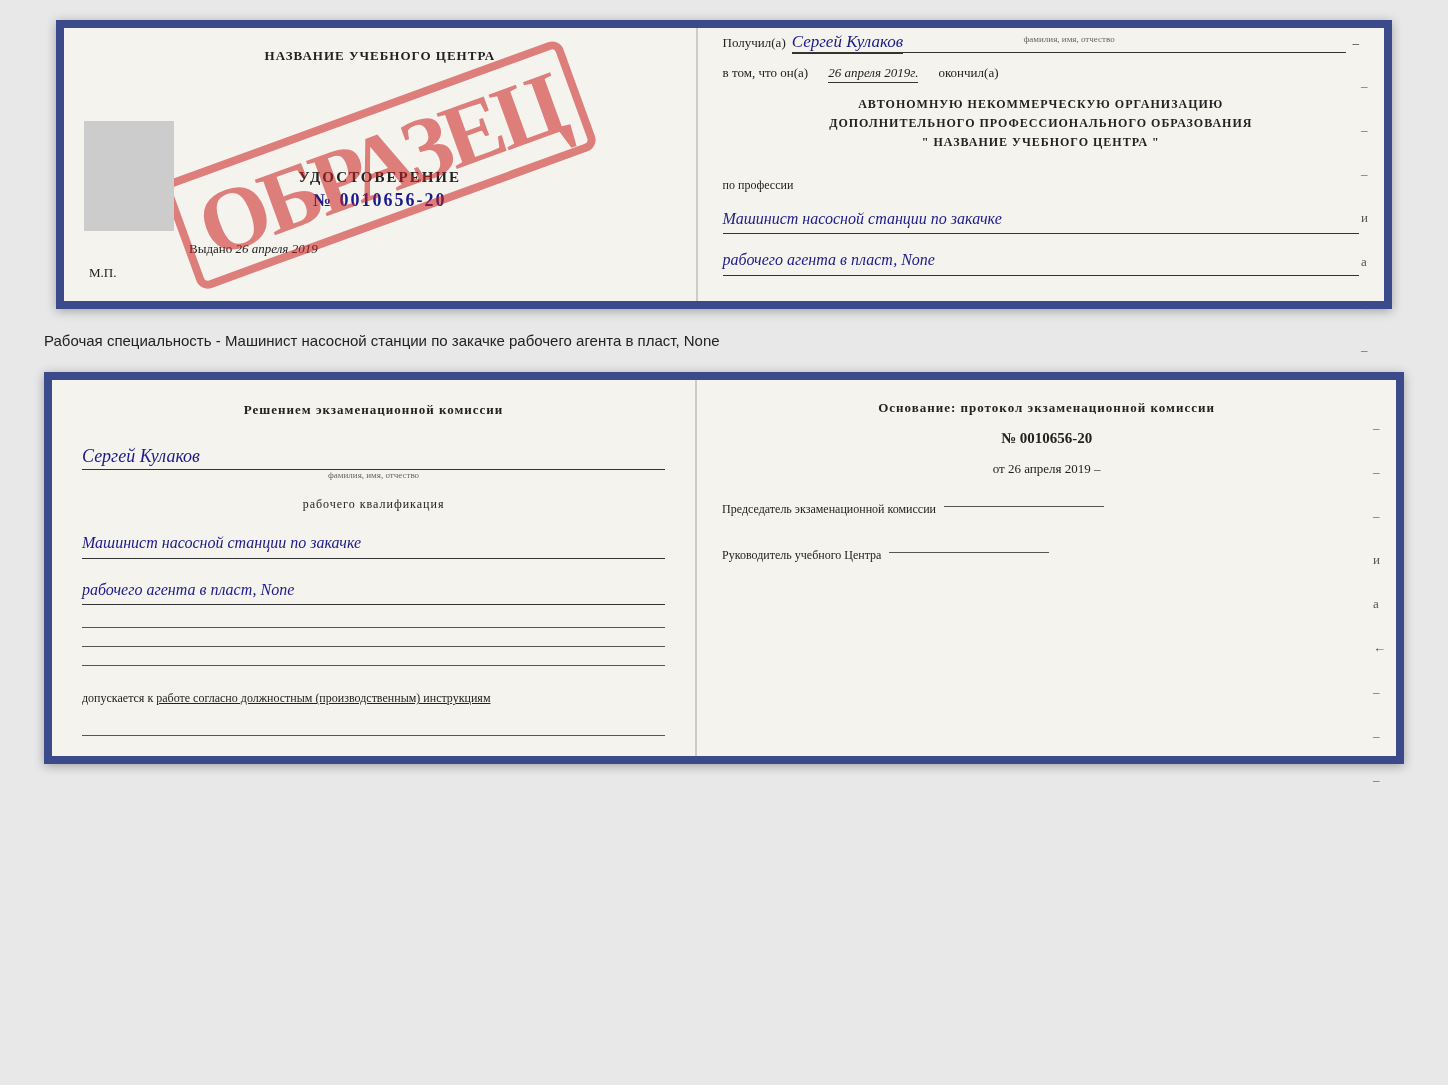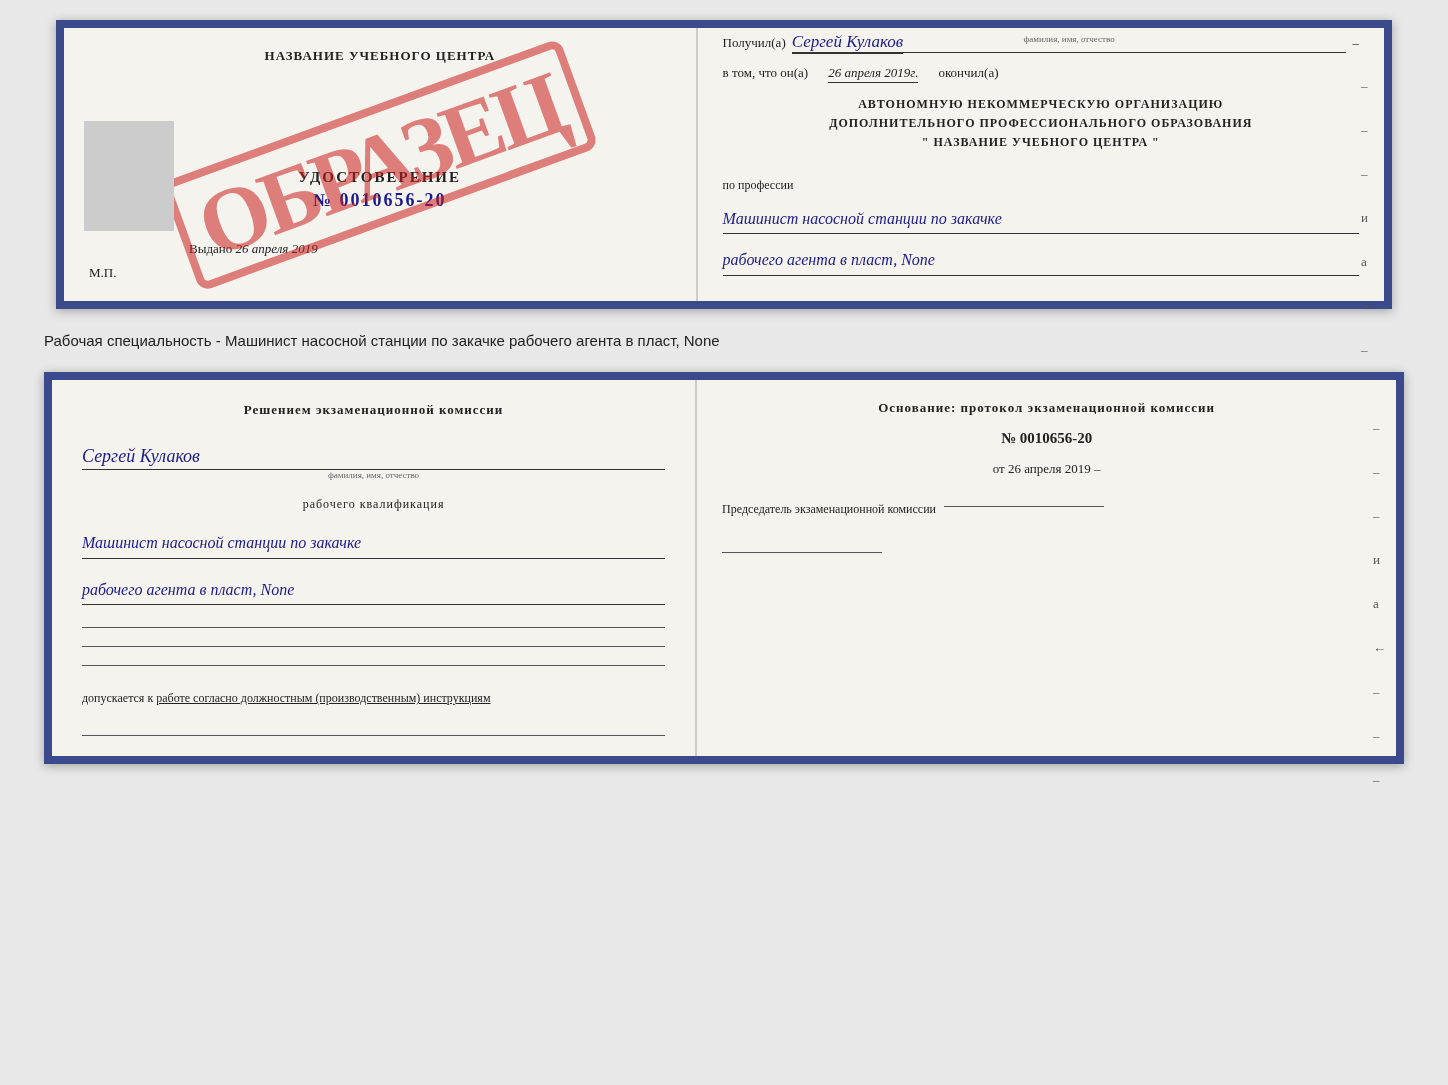--- a/index.html
+++ b/index.html
@@ -473,20 +473,21 @@
       <span>26 апреля 2019</span>
       <span> –</span>
     </div>
 
     <div class="signature-block">
       <div class="signature-label">Председатель экзаменационной комиссии</div>
       <div class="signature-line"></div>
     </div>
 
     <div class="signature-block" style="margin-top: 15px;">
+      <div class="signature-label">Руководитель учебного Центра</div>
       <div class="signature-line"></div>
     </div>
 
     <div class="right-dashes-bottom">
       <span>–</span>
       <span>–</span>
       <span>–</span>
       <span>и</span>
       <span>а</span>
       <span>←</span>

